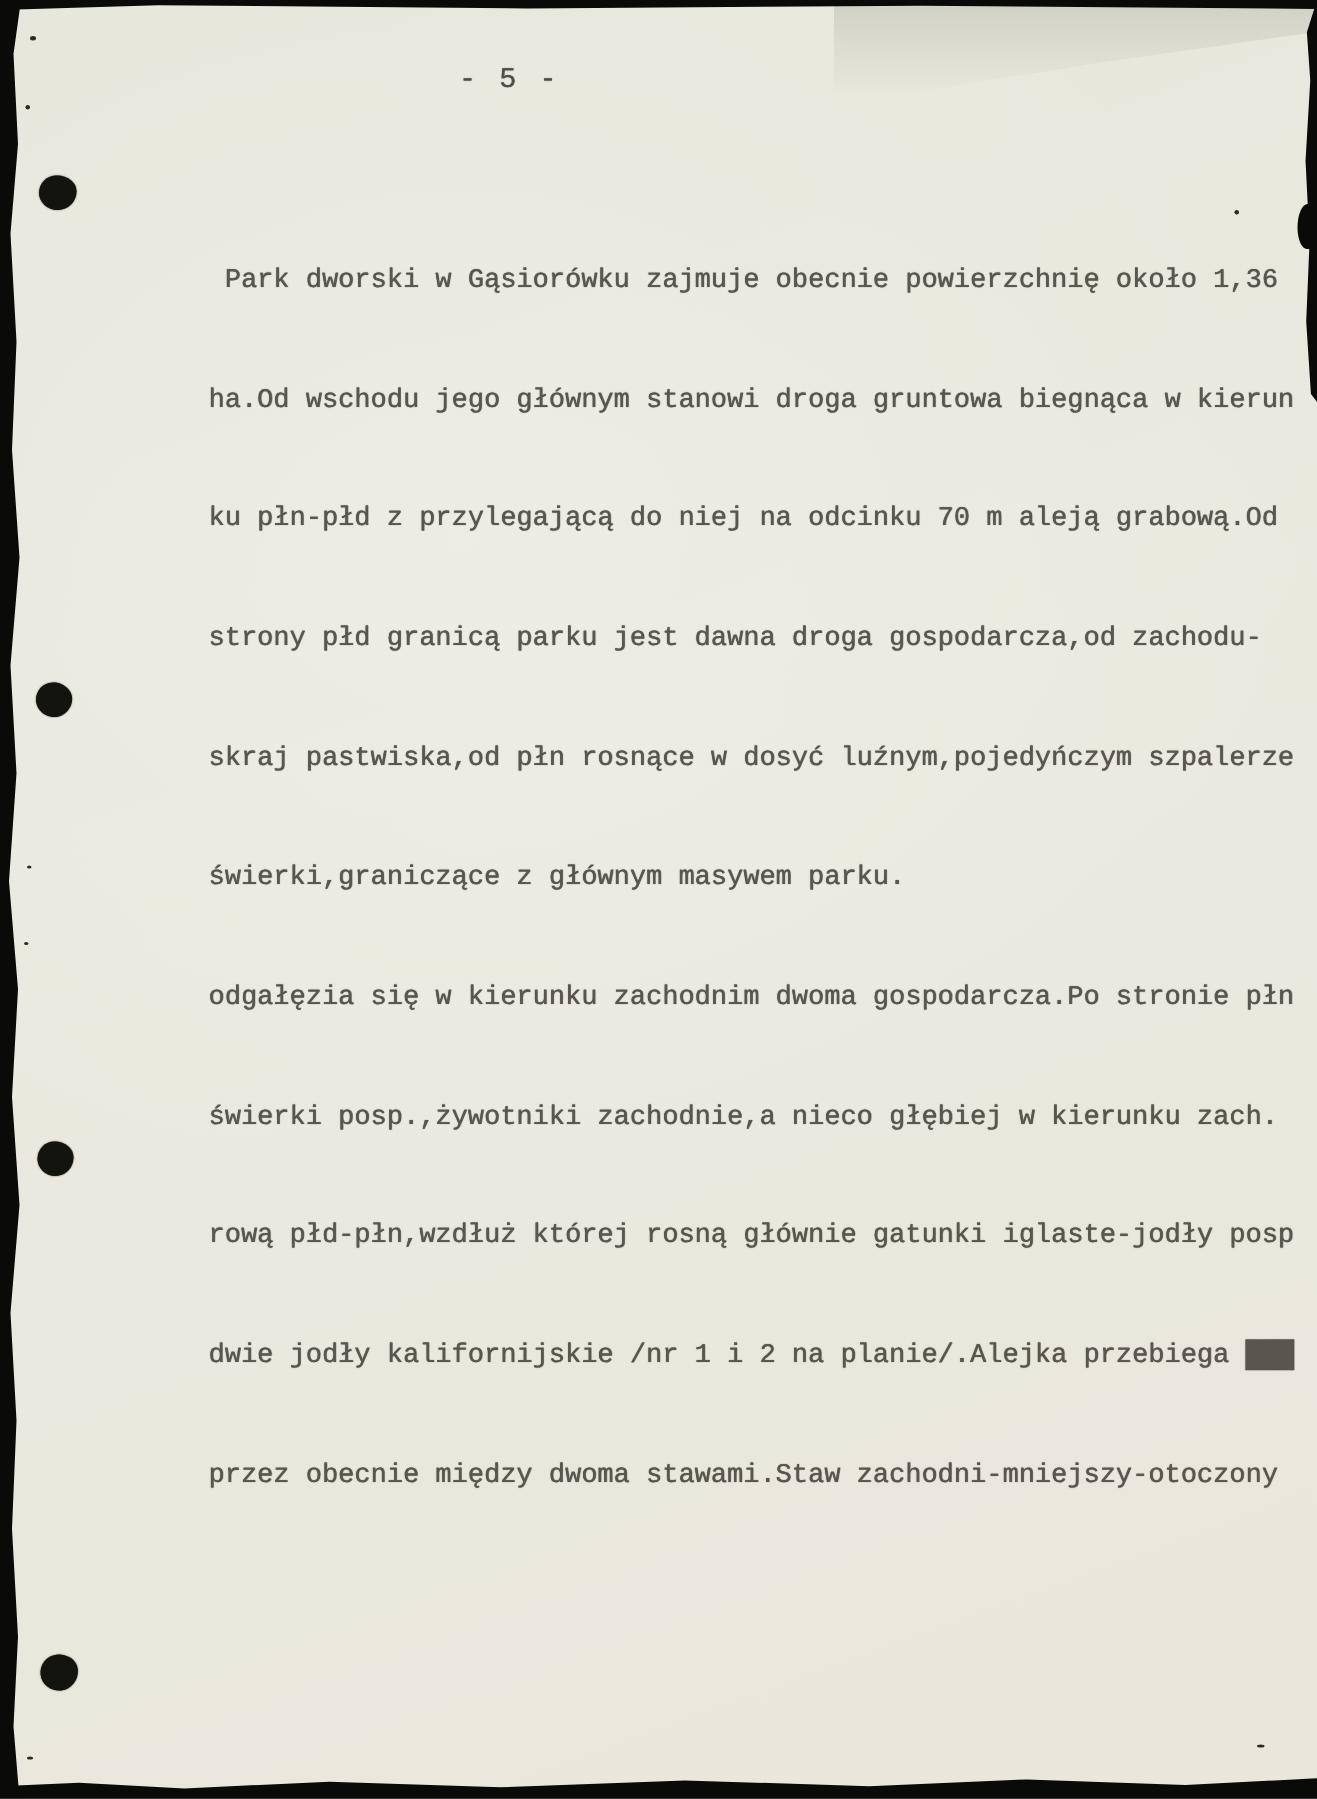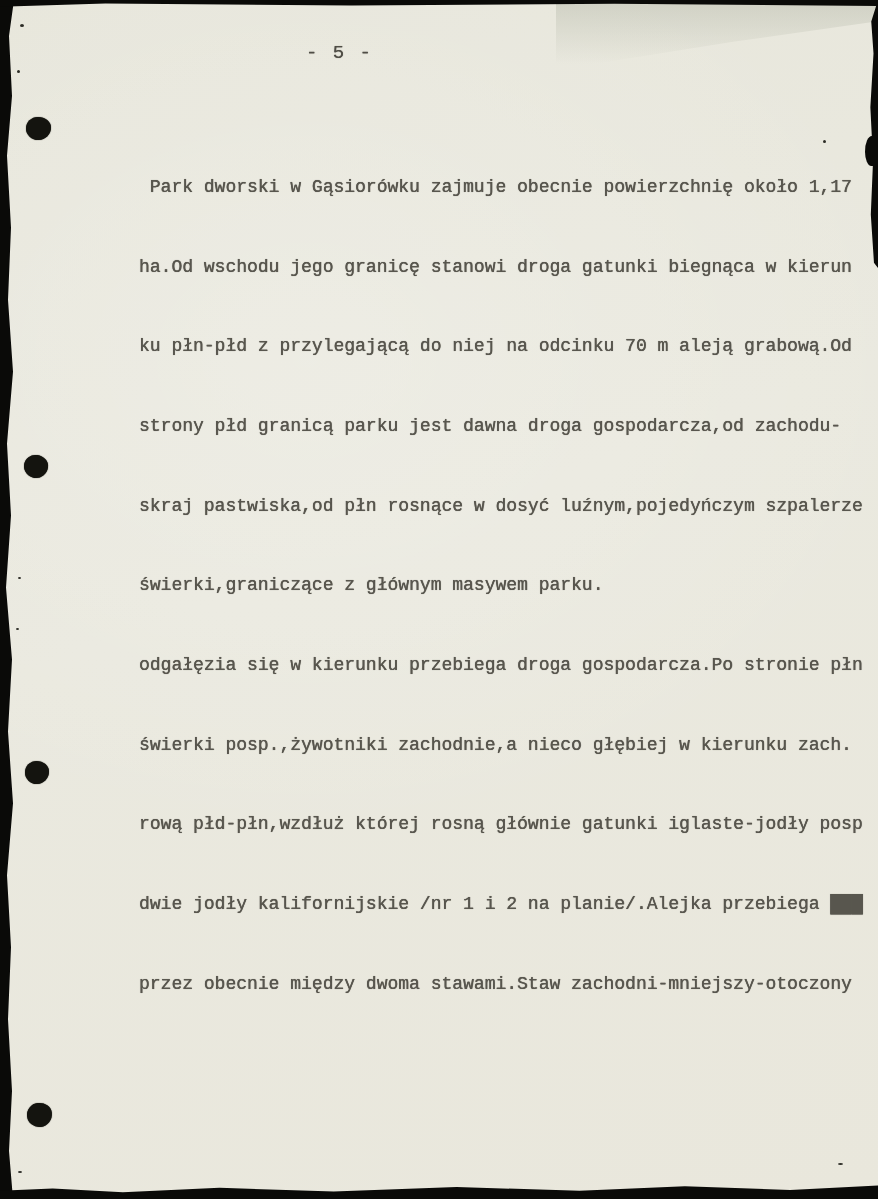--- a/index.html
+++ b/index.html
@@ -55,27 +55,27 @@
 </head>
 <body>
 
 <div id="canvas">
 
   <div class="crease-topright"></div>
 
   <div class="page-number">- 5 -</div>
 
   <div class="doc">
-    <div class="line"> Park dworski w Gąsiorówku zajmuje obecnie powierzchnię około 1,17</div>
-    <div class="line">ha.Od wschodu jego granicę stanowi droga gatunki biegnąca w kierun</div>
+    <div class="line"> Park dworski w Gąsiorówku zajmuje obecnie powierzchnię około 1,36</div>
+    <div class="line">ha.Od wschodu jego głównym stanowi droga gruntowa biegnąca w kierun</div>
     <div class="line">ku płn-płd z przylegającą do niej na odcinku 70 m aleją grabową.Od</div>
     <div class="line">strony płd granicą parku jest dawna droga gospodarcza,od zachodu-</div>
     <div class="line">skraj pastwiska,od płn rosnące w dosyć luźnym,pojedyńczym szpalerze</div>
     <div class="line">świerki,graniczące z głównym masywem parku.</div>
-    <div class="line">odgałęzia się w kierunku przebiega droga gospodarcza.Po stronie płn</div>
+    <div class="line">odgałęzia się w kierunku zachodnim dwoma gospodarcza.Po stronie płn</div>
     <div class="line">świerki posp.,żywotniki zachodnie,a nieco głębiej w kierunku zach.</div>
     <div class="line">rową płd-płn,wzdłuż której rosną głównie gatunki iglaste-jodły posp</div>
     <div class="line">dwie jodły kalifornijskie /nr 1 i 2 na planie/.Alejka przebiega ███</div>
     <div class="line">przez obecnie między dwoma stawami.Staw zachodni-mniejszy-otoczony</div>
     
     
     
     
     
     

